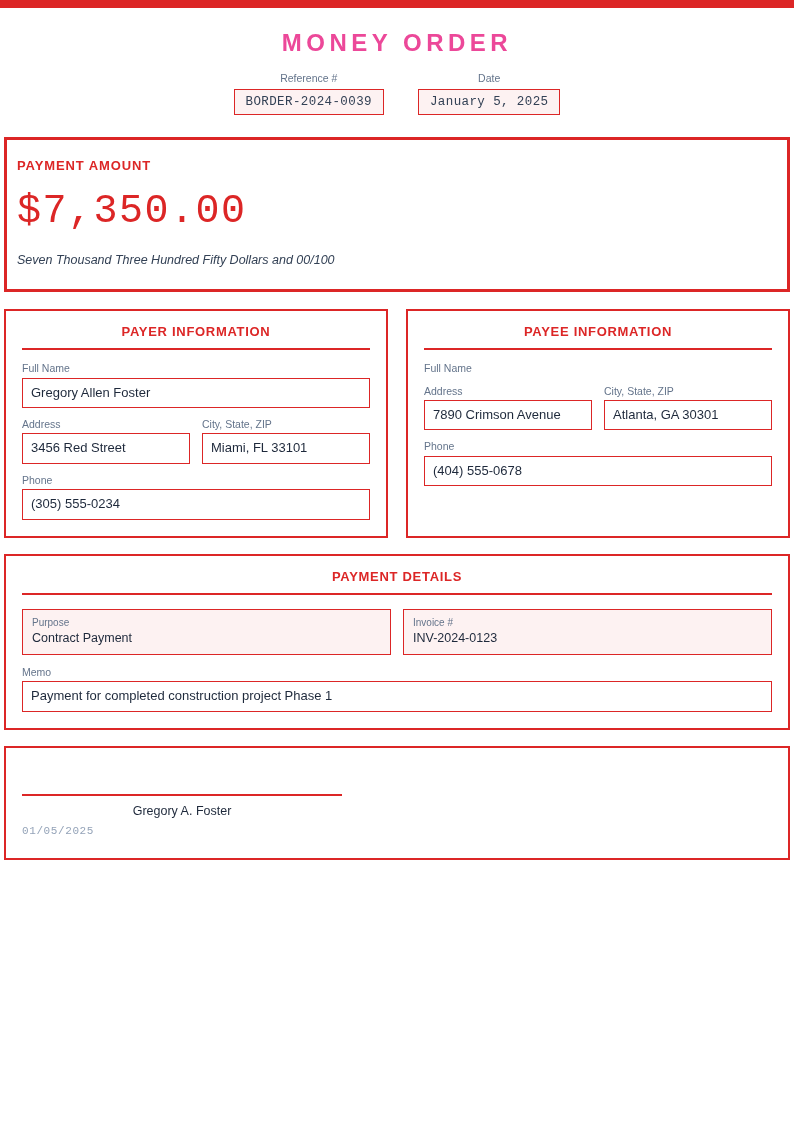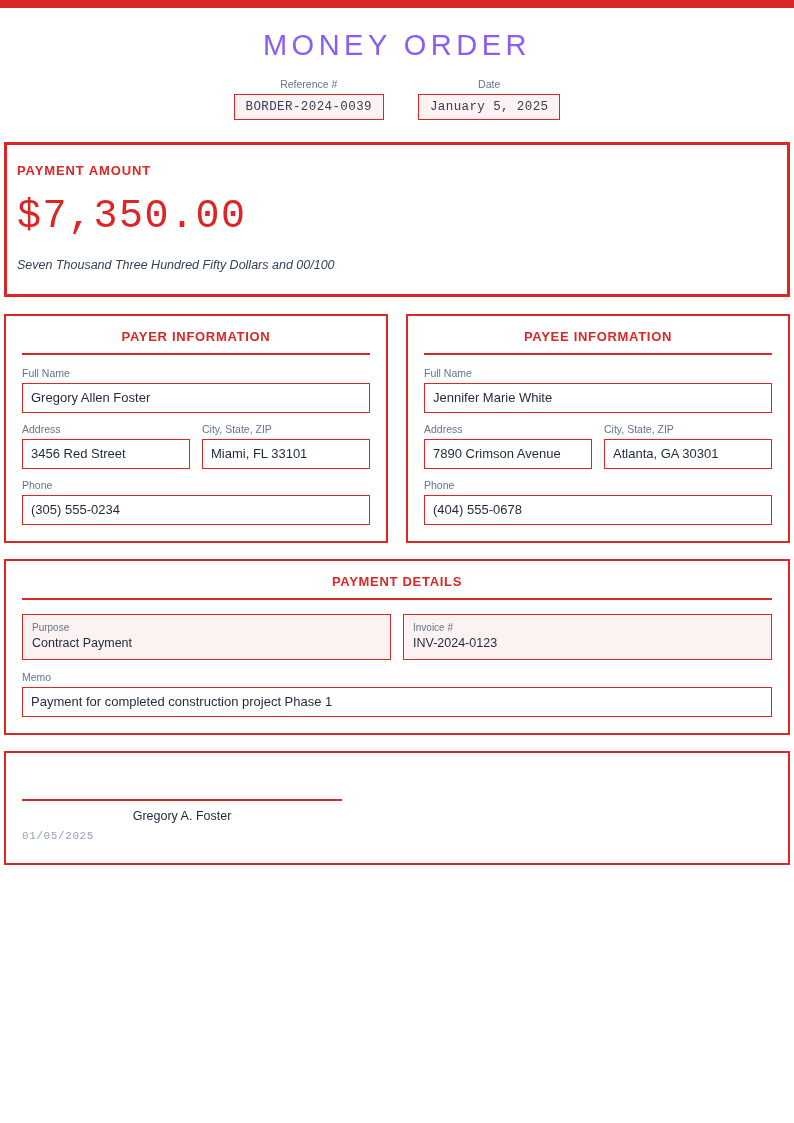--- a/index.html
+++ b/index.html
@@ -26,23 +26,23 @@
   .page {
     padding: 0 2px;
   }
 
   
   .doc-header {
     text-align: center;
     padding-top: 22px;
   }
   .doc-title {
-    font-size: 29px;
-    font-weight: normal;
-    color: #8b5cf6;
+    font-size: 24px;
+    font-weight: bold;
+    color: #ec4899;
     letter-spacing: 4.5px;
     margin: 0 0 16px 0;
     line-height: 1.1;
   }
   .meta-row {
     display: flex;
     justify-content: center;
     gap: 34px;
     align-items: flex-start;
   }
@@ -265,21 +265,20 @@
         <div class="field-box">(305) 555-0234</div>
       </div>
     </div>
 
     <div class="card">
       <div class="card-title">PAYEE INFORMATION</div>
       <div class="card-rule"></div>
 
       <div class="field">
         <div class="field-label">Full Name</div>
-        <div class="field-box">Jennifer Marie White</div>
       </div>
 
       <div class="field-row">
         <div class="field">
           <div class="field-label">Address</div>
           <div class="field-box">7890 Crimson Avenue</div>
         </div>
         <div class="field">
           <div class="field-label">City, State, ZIP</div>
           <div class="field-box">Atlanta, GA 30301</div>

